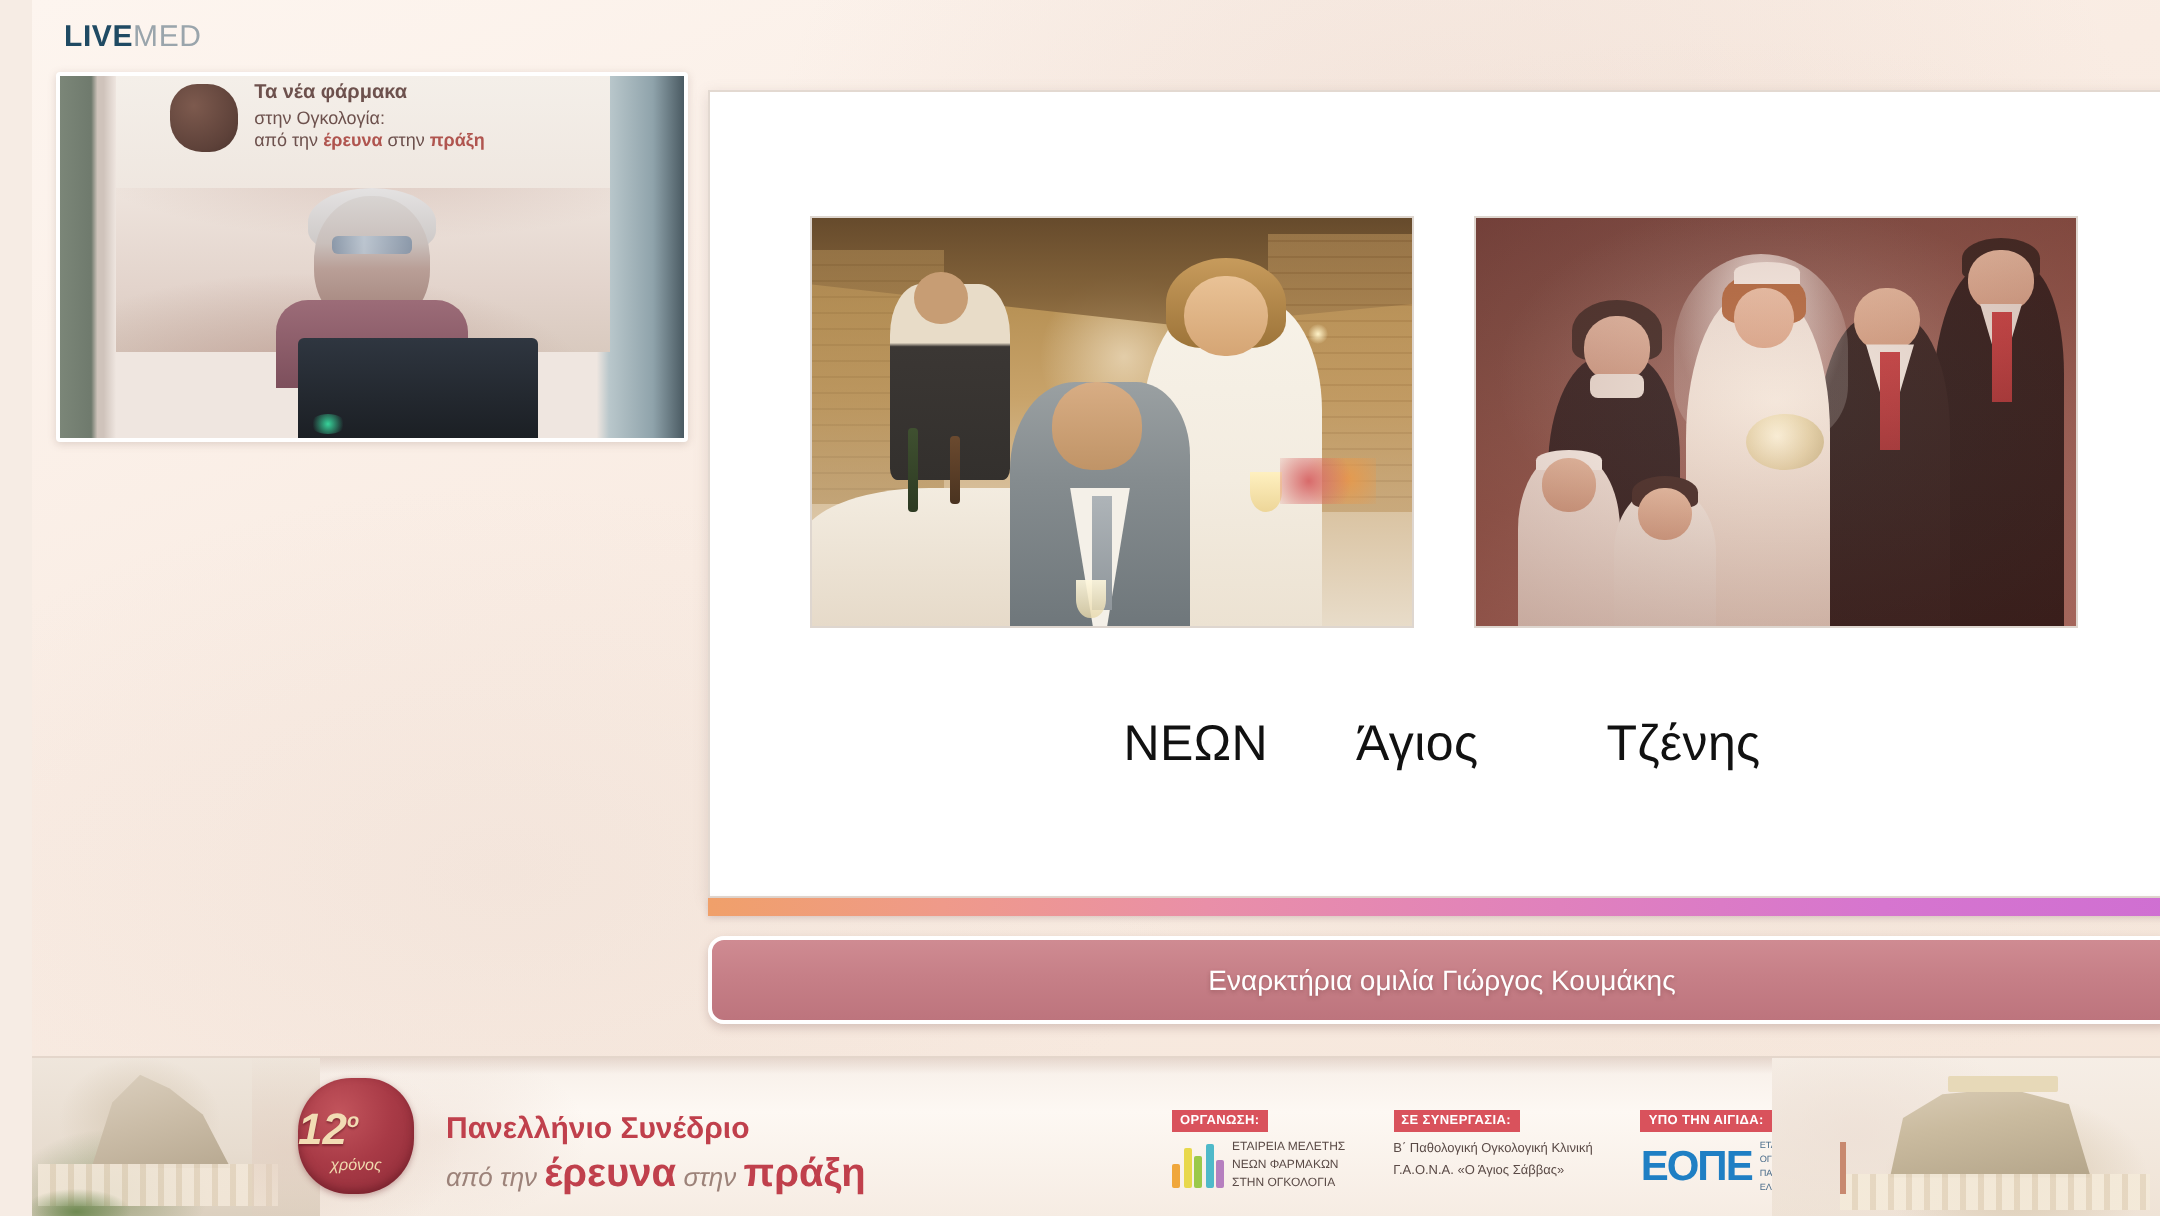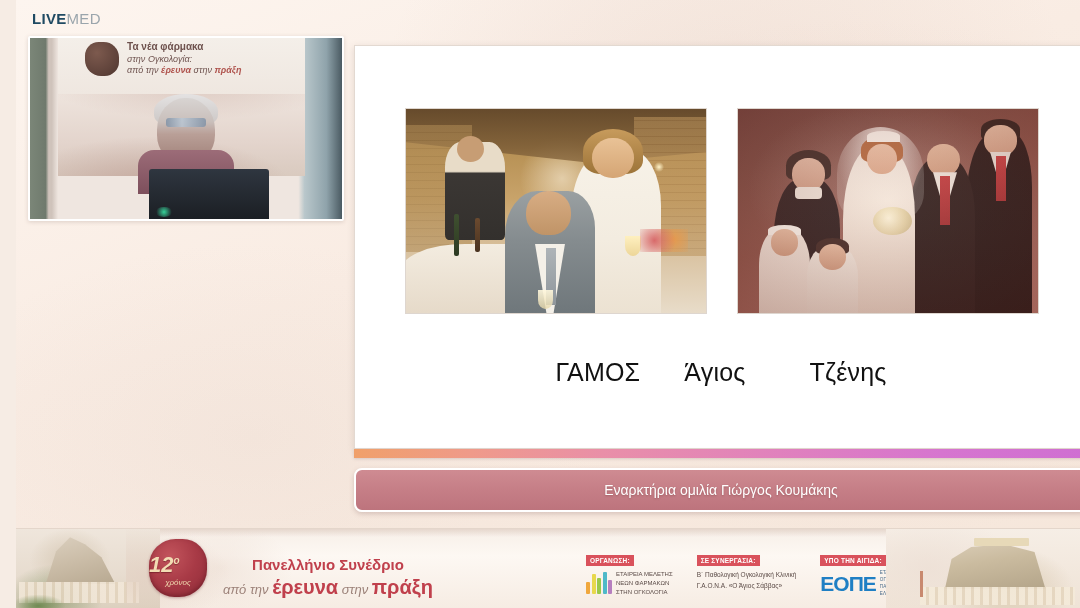--- a/index.html
+++ b/index.html
@@ -54,21 +54,21 @@
   }
   .vid-banner{
     position:absolute; left:9%; top:0; width:79%; height:44%;
     background:linear-gradient(180deg,#f4efe9 0%,#efe7e0 70%,#e7dcd4 100%);
   }
   .vid-banner-txt{
     position:absolute; left:28%; top:3px; width:62%;
     font-size:9px; line-height:1.25; color:#7d5c58; text-align:left;
   }
   .vid-banner-txt .l1{ font-weight:bold; color:#6d514d; font-size:10px;}
-  .vid-banner-txt .l2{ color:#6d514d;font-style:italic; }
+  .vid-banner-txt .l2{ color:#6d514d; }
   .vid-banner-txt .hl{ color:#b0554f; font-weight:bold; }
   .vid-seal{
     position:absolute; left:11%; top:4px; width:34px; height:34px;
     border-radius:40% 45% 42% 47%;
     background:radial-gradient(circle at 35% 32%, #7d5a4e 0%, #5d4139 70%, #4a332d 100%);
   }
   .vid-swoosh{
     position:absolute; left:9%; top:31%; width:79%; height:45%;
     background:
       radial-gradient(ellipse 230px 90px at 38% 120%, rgba(190,158,148,.85) 0%, rgba(190,158,148,0) 62%),
@@ -426,21 +426,21 @@
     text-align:left; color:#f2dcb4; font-size:22px; font-style:italic; font-weight:bold;
     text-shadow:0 1px 1px rgba(100,25,35,.6);
   }
   .seal-n sup{ font-size:10px; }
   .seal-sub{
     position:absolute; left:0; right:0; bottom:10px;
     text-align:center; color:#f0d9ae; font-size:8px; font-style:italic;
   }
 
   .foot-title{ position:absolute; left:207px; bottom:8px; }
-  .ft-l1{ color:#c0404c; font-size:15px; font-weight:bold; margin-bottom:1px;text-align:center; }
+  .ft-l1{ color:#c0404c; font-size:15px; font-weight:bold; margin-bottom:1px; }
   .ft-l2{ color:#7a5e57; font-size:24px; font-weight:bold; line-height:1.05; }
   .ft-l2 .sm{ font-size:13px; font-weight:normal; font-style:italic; color:#9c8279; }
   .ft-l3{ color:#9c8279; font-size:13px; font-style:italic; line-height:1.3; }
   .ft-l3 .big{ font-size:20px; font-weight:bold; font-style:normal; color:#c0404c; }
   .ft-l3 .big2{ font-size:20px; font-weight:bold; font-style:normal; color:#c0404c; }
 
   .partners{ position:absolute; left:570px; bottom:10px; display:flex; gap:24px; }
   .pgroup{ }
   .ptag{
     display:inline-block; background:#d9525c; color:#ffffff;
@@ -573,21 +573,21 @@
         <div class="vg-girl1-head"></div>
         <div class="vg-girl2"></div>
         <div class="vg-girl2-hair"></div>
         <div class="vg-girl2-head"></div>
         <div class="vg-fade"></div>
       </div>
 
     </div>
 
     <div class="slide-caption">
-      <span>ΓΑΜΟΣ</span><span class="cap-gap1"></span><span>Άγιος</span><span class="cap-gap2"></span><span>Τζένης</span>
+      <span>ΝΕΩΝ</span><span class="cap-gap1"></span><span>Άγιος</span><span class="cap-gap2"></span><span>Τζένης</span>
     </div>
   </div>
 
   <div class="accent-bar"></div>
 
   <div class="title-bar">Εναρκτήρια ομιλία Γιώργος Κουμάκης</div>
 
   <div class="footer">
 
     <div class="foot-left-img">

